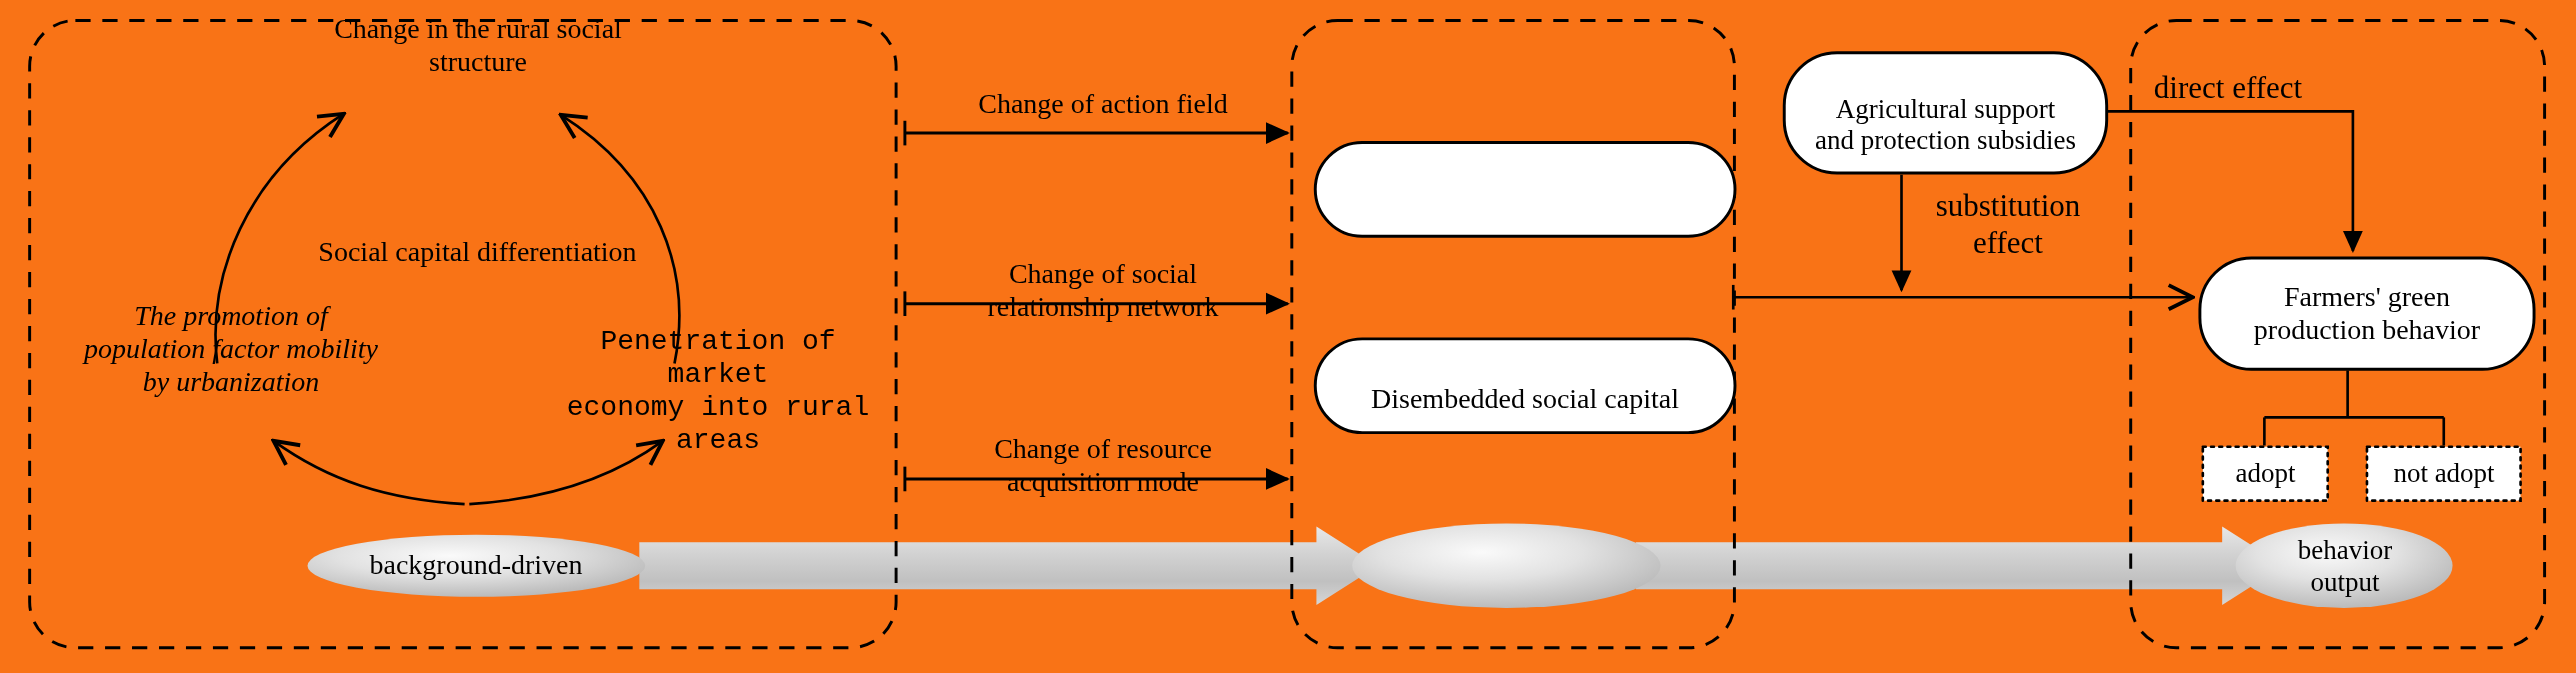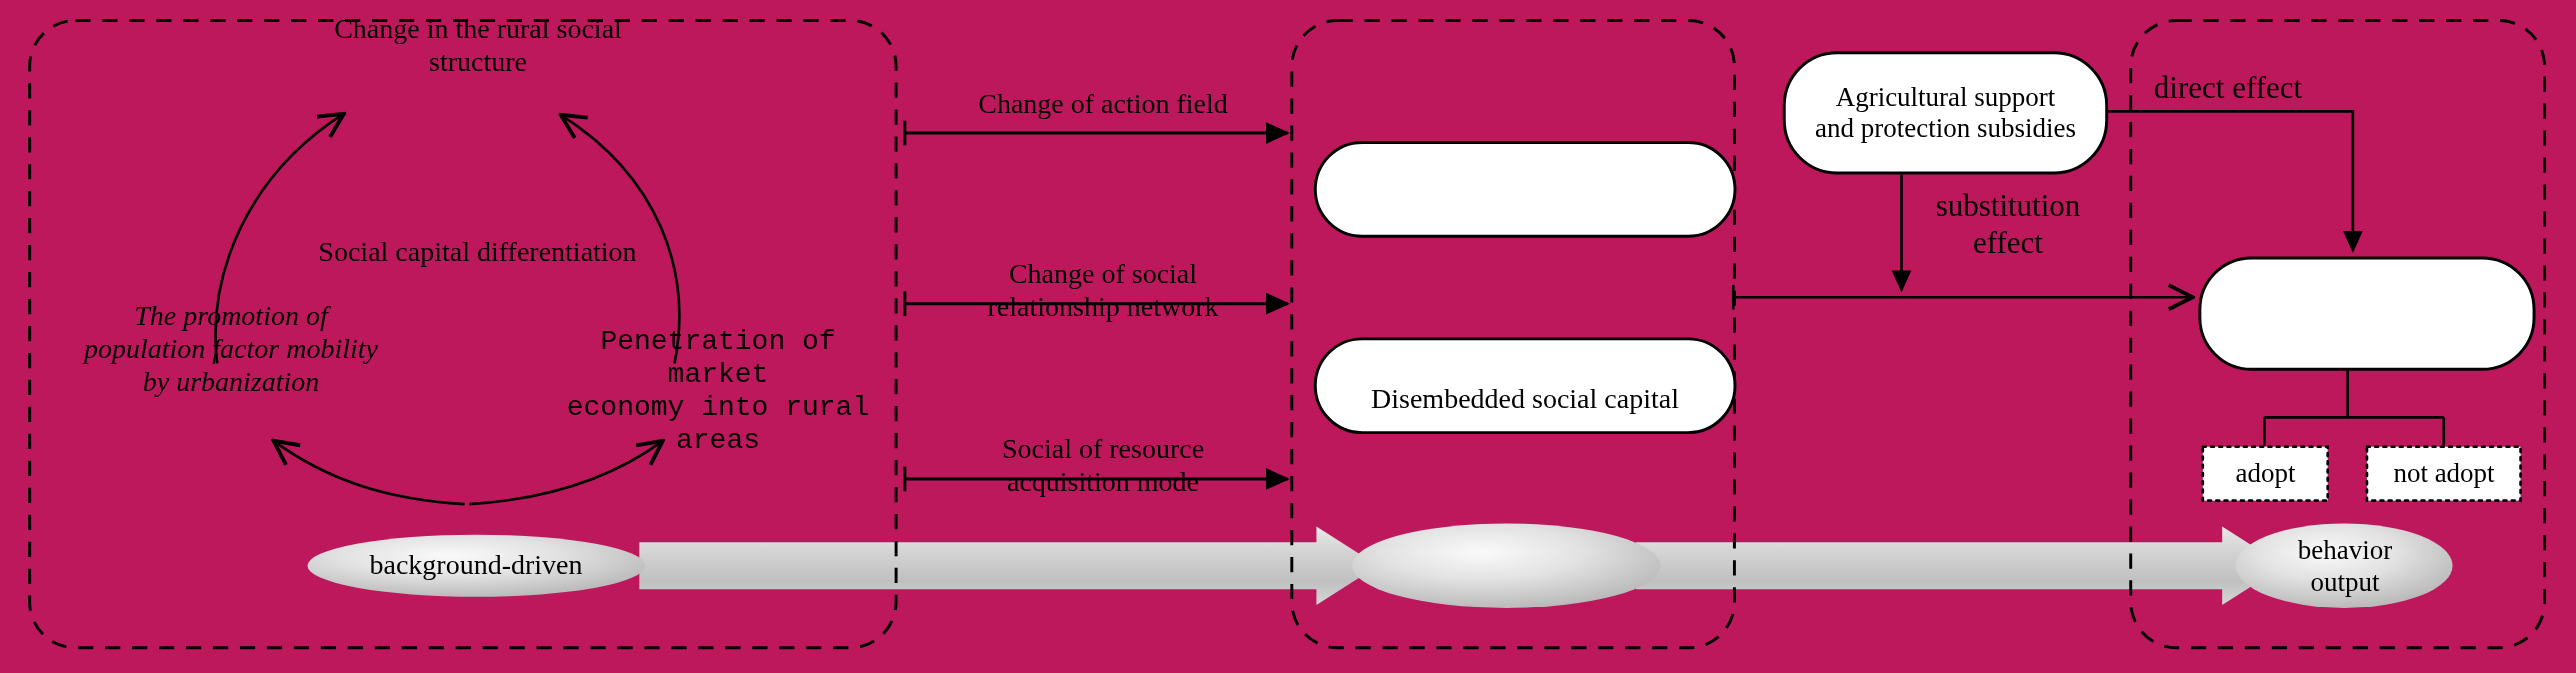--- a/index.html
+++ b/index.html
@@ -1,17 +1,17 @@
 <!DOCTYPE html>
 <html style="font-size:9.4px"><head>
 <meta charset="utf-8">
 <style>
   html,body{margin:0;padding:0;background:#ffffff;}
   body{font-family:"Liberation Serif", serif;}
-  #stage{position:relative;width:2576px;height:673px;background:#be185d;overflow:hidden;}
+  #stage{position:relative;width:2576px;height:673px;background:#f97316;overflow:hidden;}
   #svgroot{position:absolute;left:0;top:0;width:2576px;height:673px;}
   .lbl{position:absolute;color:#000;text-align:center;line-height:1.18;white-space:pre-line;}
   .f48{font-size:28px;}
   .f46{font-size:27px;}
   .f42{font-size:31px;}
   .node-text{position:absolute;display:flex;align-items:center;justify-content:center;text-align:center;line-height:1.16;}
 </style>
 </head>
 <body>
 
@@ -123,35 +123,37 @@
   <div class="lbl f48" style="left:548px; top:325px; width:340px;font-family:Liberation Mono, monospace;">Penetration of market
 economy into rural areas</div>
 
   <div class="node-text f48" style="left:328px; top:545px; width:296px; height:41px;">background-driven</div>
 
   <div class="lbl f48" style="left:921px; top:87px; width:364px;">Change of action field</div>
 
   <div class="lbl f48" style="left:921px; top:257px; width:364px;">Change of social
 relationship network</div>
 
-  <div class="lbl f48" style="left:921px; top:432px; width:364px;">Social of resource
+  <div class="lbl f48" style="left:921px; top:432px; width:364px;">Change of resource
 acquisition mode</div>
 
 
   <div class="node-text f48" style="left:1315px; top:339px; width:420px; height:120px;">Disembedded social capital</div>
 
 
-  <div class="node-text f46" style="left:1784px; top:53px; width:323px; height:120px; white-space:pre-line;">Agricultural support
+  <div class="node-text f46" style="left:1784px; top:65px; width:323px; height:120px; white-space:pre-line;">Agricultural support
 and protection subsidies</div>
 
   <div class="lbl f42" style="left:2134px; top:70px; width:188px;">direct effect</div>
 
   <div class="lbl f42" style="left:1923px; top:188px; width:170px;">substitution
 effect</div>
 
+  <div class="node-text f48" style="left:2200px; top:258px; width:334px; height:111px; white-space:pre-line;">Farmers' green
+production behavior</div>
 
   <div class="node-text f46" style="left:2203px; top:447px; width:125px; height:54px;">adopt</div>
 
   <div class="node-text f46" style="left:2367px; top:447px; width:154px; height:54px;">not adopt</div>
 
   <div class="node-text f46" style="left:2251px; top:527px; width:188px; height:79px; white-space:pre-line;">behavior
 output</div>
 
 </div>
 

